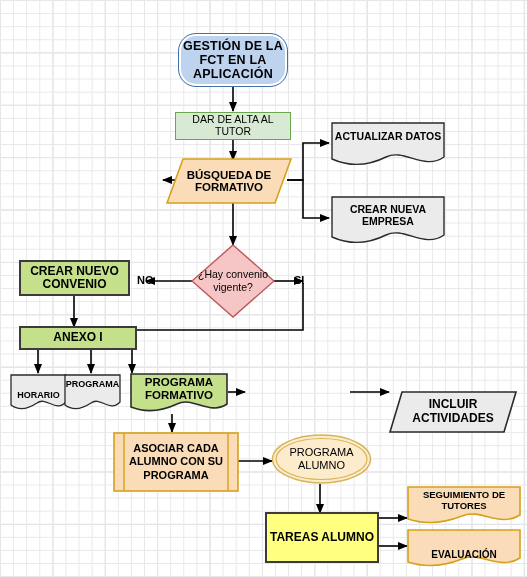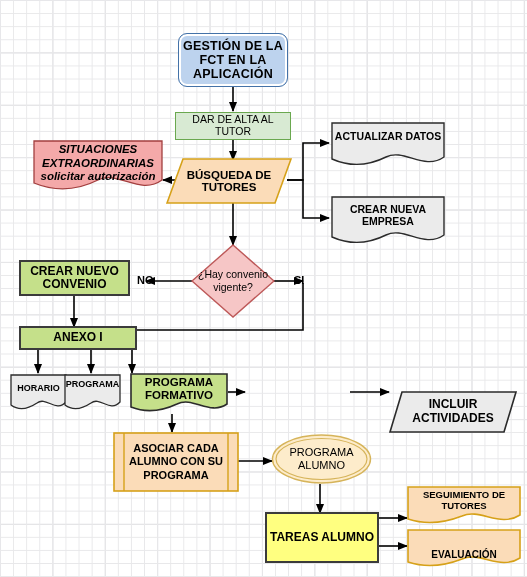--- a/index.html
+++ b/index.html
@@ -94,46 +94,34 @@
 
       <path d="M320,484 L320,513"></path>
 
       <path d="M379,518 L407,518"></path>
 
       <path d="M379,546 L407,546"></path>
     </g>
 
   </svg>
 
-  <div class="node shape-start" style="left:178px;top:33px;width:110px;height:54px;">
+  <div class="node shape-start" style="left:178px;top:33px;width:110px;height:54px;border-radius:18px;">
     <span class="lbl">GESTIÓN DE LA FCT EN LA APLICACIÓN</span>
   </div>
 
   <div class="node shape-rect green-soft" style="left:175px;top:112px;width:116px;height:28px;">
     <span class="lbl">DAR DE ALTA AL TUTOR</span>
   </div>
 
-  <div class="doc" style="left:33px;top:140px;width:130px;height:52px;">
-    <svg width="130" height="52" viewBox="0 0 130 52">
-      <path d="M1,1 L129,1 L129,40 C107,56 85,30 65,40 C45,50 23,52 1,43 Z" fill="#f4a9a9" stroke="#a23f3f" stroke-width="1.3"></path>
-    </svg>
-    <div class="lbl" style="padding-top:3px;font-style:italic;font-weight:bold;font-size:11.5px;line-height:1.18;">
-      <div>
-        <div>SITUACIONES</div>
-        <div>EXTRAORDINARIAS</div>
-        <div>solicitar autorización</div>
-      </div>
-    </div>
-  </div>
 
   <div class="svgnode" style="left:166px;top:158px;width:126px;height:46px;">
     <svg width="126" height="46" viewBox="0 0 126 46">
       <path d="M17,1 L125,1 L109,45 L1,45 Z" fill="#fbdcb8" stroke="#d6a119" stroke-width="1.6"></path>
     </svg>
-    <div class="lbl" style="font-weight:bold;font-size:11.5px;">BÚSQUEDA DE TUTORES</div>
+    <div class="lbl" style="font-weight:bold;font-size:11.5px;">BÚSQUEDA DE FORMATIVO</div>
   </div>
 
   <div class="doc" style="left:331px;top:122px;width:114px;height:45px;">
     <svg width="114" height="45" viewBox="0 0 114 45">
       <path d="M1,1 L113,1 L113,35 C93,49 73,26 55,35 C37,44 19,45 1,37 Z" fill="#ebebeb" stroke="#2b2b2b" stroke-width="1.4"></path>
     </svg>
     <div class="lbl" style="padding-top:8px;font-weight:bold;font-size:10.5px;">ACTUALIZAR DATOS</div>
   </div>
 
   <div class="doc" style="left:331px;top:196px;width:114px;height:50px;">
@@ -158,21 +146,21 @@
   </div>
 
   <div class="node shape-rect green-bold" style="left:19px;top:326px;width:118px;height:24px;">
     <span class="lbl">ANEXO I</span>
   </div>
 
   <div class="doc" style="left:10px;top:374px;width:57px;height:38px;">
     <svg width="57" height="38" viewBox="0 0 57 38">
       <path d="M1,1 L56,1 L56,28 C46,39 36,22 27,29 C18,35 9,37 1,31 Z" fill="#ebebeb" stroke="#2b2b2b" stroke-width="1.3"></path>
     </svg>
-    <div class="lbl" style="padding-top:9px;font-weight:bold;font-size:9px;">HORARIO</div>
+    <div class="lbl" style="padding-top:16px;font-weight:bold;font-size:9px;">HORARIO</div>
   </div>
 
   <div class="doc" style="left:64px;top:374px;width:57px;height:38px;">
     <svg width="57" height="38" viewBox="0 0 57 38">
       <path d="M1,1 L56,1 L56,28 C46,39 36,22 27,29 C18,35 9,37 1,31 Z" fill="#ebebeb" stroke="#2b2b2b" stroke-width="1.3"></path>
     </svg>
     <div class="lbl" style="padding-top:5px;font-weight:bold;font-size:9px;">PROGRAMA</div>
   </div>
 
   <div class="doc" style="left:130px;top:373px;width:98px;height:42px;">

